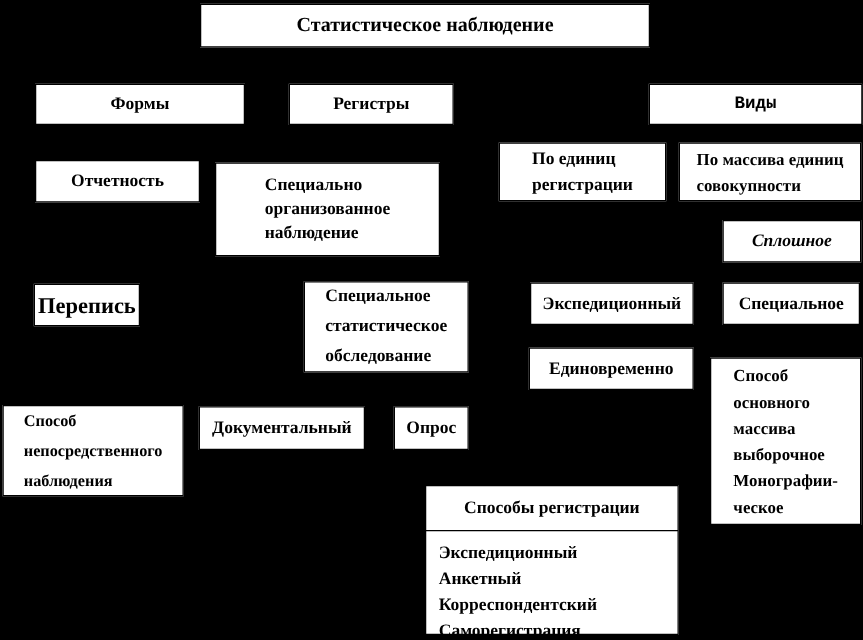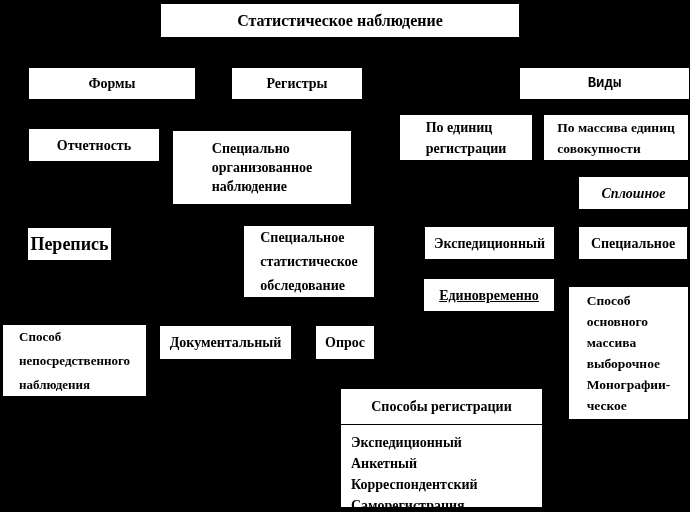--- a/index.html
+++ b/index.html
@@ -39,21 +39,21 @@
   .n-spec-org       { left:172px; top:130px; width:180px; height:75px; line-height:19px; }
   .n-by-time        { left:399px; top:114px; width:134px; height:47px; }
   .n-by-coverage    { left:543px; top:114px; width:146px; height:47px; font-size:13.5px; }
   .n-current        { left:424px; top:176px; width:130px; height:34px; }
   .n-continuous     { left:578px; top:176px; width:111px; height:34px;font-style:italic; }
   .n-census         { left:27px;  top:227px; width:85px;  height:34px; font-size:18px; }
   .n-one-time-acc   { left:123px; top:225px; width:107px; height:73px; line-height:24px; }
   .n-spec-stat      { left:243px; top:225px; width:132px; height:73px; line-height:24px; }
   .n-periodic       { left:424px; top:226px; width:131px; height:34px; }
   .n-non-continuous { left:578px; top:226px; width:110px; height:34px; }
-  .n-one-time       { left:423px; top:278px; width:132px; height:34px;text-decoration:underline; }
+  .n-one-time       { left:423px; top:278px; width:132px; height:34px; }
   .n-main-array     { left:568px; top:286px; width:121px; height:134px; line-height:21px; font-size:13.5px; }
   .n-direct-obs     { left:2px;   top:324px; width:145px; height:73px; line-height:24px; font-size:13px; }
   .n-documentary    { left:159px; top:325px; width:133px; height:35px; }
   .n-survey         { left:315px; top:325px; width:60px;  height:35px; }
   .n-reg-methods    { left:340px; top:388px; width:203px; height:37px; }
   .n-reg-list       { left:340px; top:424px; width:203px; height:84px;
                       align-items:flex-start; justify-content:flex-start;
                       text-align:left; padding:7px 10px; line-height:21px; }
 </style>
 </head>

